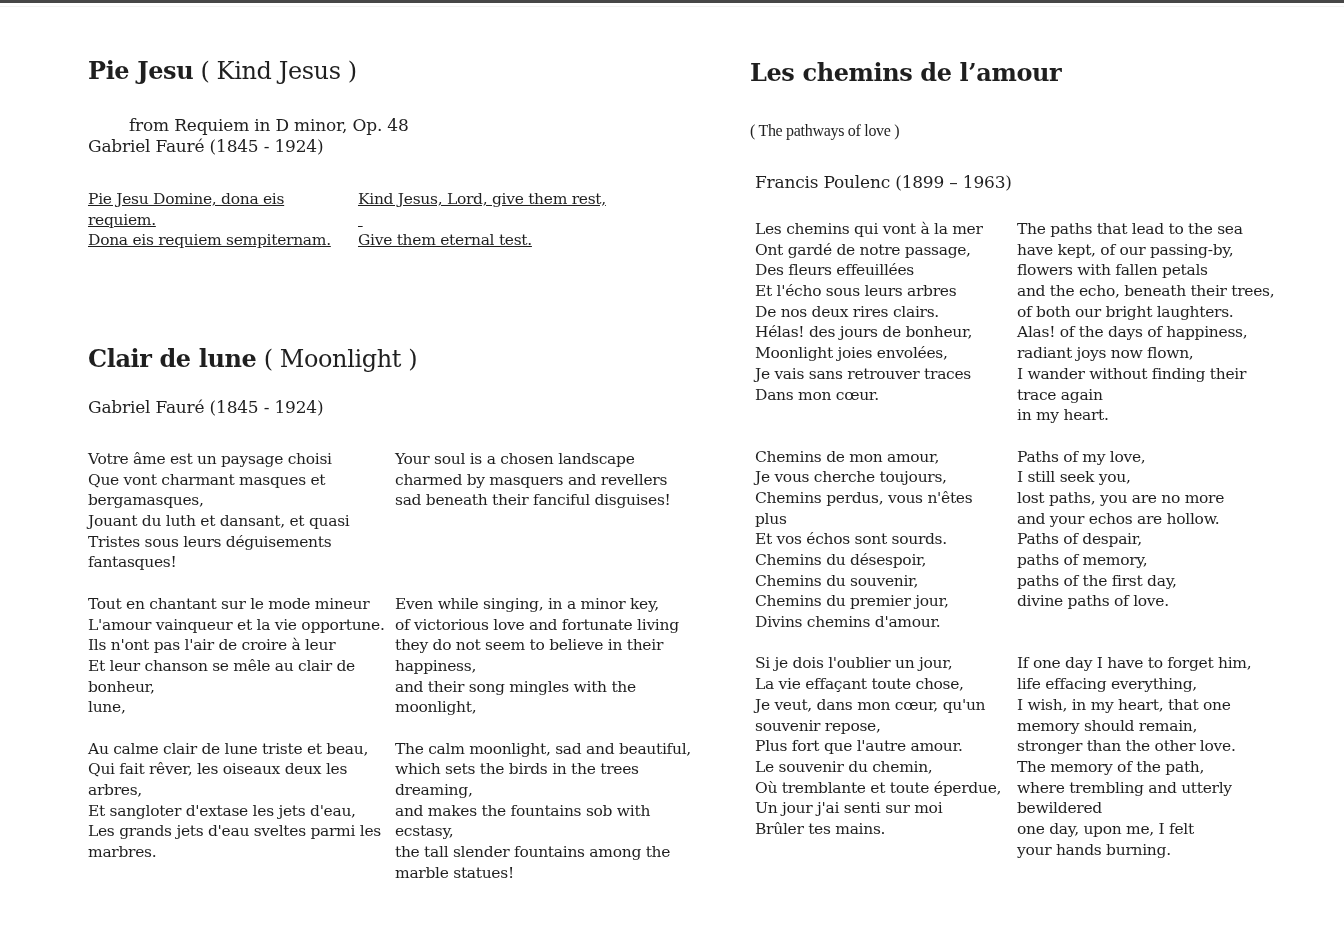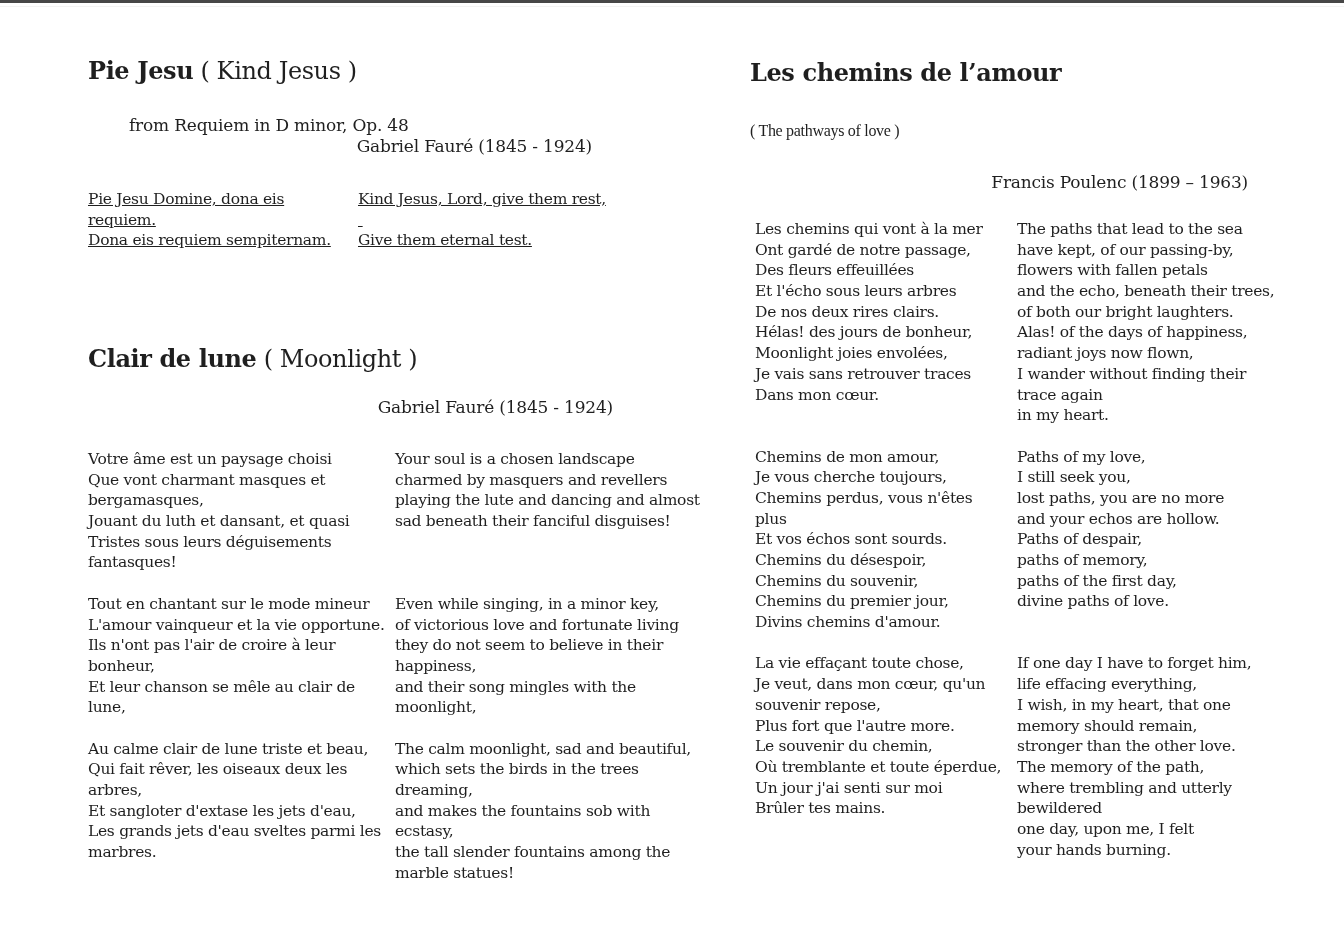--- a/index.html
+++ b/index.html
@@ -36,21 +36,20 @@
   .subtitle{
     font-size:17px;
     line-height:22px;
     letter-spacing:-0.2px;
     white-space:nowrap;
   }
   .composer{
     font-size:17px;
     line-height:22px;
     letter-spacing:-0.2px;
-    text-align:right;
     white-space:nowrap;
   }
   .title-translation-line{
     font-size:16px;
     line-height:30px;
     letter-spacing:-0.3px;
     white-space:nowrap;
     font-family:Liberation Serif, serif;
   }
   .lyrics .stanza{
@@ -104,31 +103,30 @@
         <div class="line">Votre âme est un paysage choisi</div>
         <div class="line">Que vont charmant masques et</div>
         <div class="line">bergamasques,</div>
         <div class="line">Jouant du luth et dansant, et quasi</div>
         <div class="line">Tristes sous leurs déguisements</div>
         <div class="line">fantasques!</div>
       </div>
     <div>
         <div class="line">Your soul is a chosen landscape</div>
         <div class="line">charmed by masquers and revellers</div>
-        <div class="line">playing the lute and dancing and almost</div>
         <div class="line">sad beneath their fanciful disguises!</div>
       </div>
   </div>
   <div class="stanza">
     <div>
         <div class="line">Tout en chantant sur le mode mineur</div>
         <div class="line">L'amour vainqueur et la vie opportune.</div>
         <div class="line">Ils n'ont pas l'air de croire à leur</div>
+        <div class="line">Et leur chanson se mêle au clair de</div>
         <div class="line">bonheur,</div>
-        <div class="line">Et leur chanson se mêle au clair de</div>
         <div class="line">lune,</div>
       </div>
     <div>
         <div class="line">Even while singing, in a minor key,</div>
         <div class="line">of victorious love and fortunate living</div>
         <div class="line">they do not seem to believe in their</div>
         <div class="line">happiness,</div>
         <div class="line">and their song mingles with the</div>
         <div class="line">moonlight,</div>
       </div>
@@ -204,24 +202,25 @@
         <div class="line">lost paths, you are no more</div>
         <div class="line">and your echos are hollow.</div>
         <div class="line">Paths of despair,</div>
         <div class="line">paths of memory,</div>
         <div class="line">paths of the first day,</div>
         <div class="line">divine paths of love.</div>
       </div>
   </div>
   <div class="stanza">
     <div>
+        <div class="line">Si je dois l'oublier un jour,</div>
         <div class="line">La vie effaçant toute chose,</div>
         <div class="line">Je veut, dans mon cœur, qu'un</div>
         <div class="line">souvenir repose,</div>
-        <div class="line">Plus fort que l'autre more.</div>
+        <div class="line">Plus fort que l'autre amour.</div>
         <div class="line">Le souvenir du chemin,</div>
         <div class="line">Où tremblante et toute éperdue,</div>
         <div class="line">Un jour j'ai senti sur moi</div>
         <div class="line">Brûler tes mains.</div>
       </div>
     <div>
         <div class="line">If one day I have to forget him,</div>
         <div class="line">life effacing everything,</div>
         <div class="line">I wish, in my heart, that one</div>
         <div class="line">memory should remain,</div>

